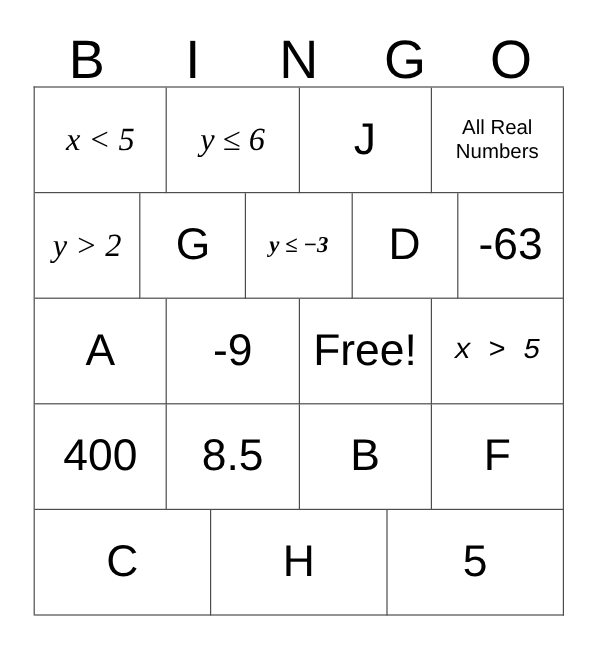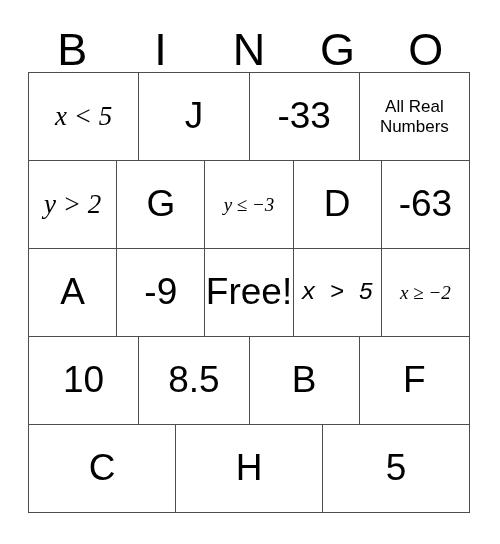--- a/index.html
+++ b/index.html
@@ -83,21 +83,21 @@
     font-size: 27px;
     line-height: 1.05;
     font-weight: 400;
     font-style: italic;
     white-space: nowrap;
   }
   .txt-math-sm {
     font-family: "Liberation Serif", serif;
     font-size: 19px;
     line-height: 1.05;
-    font-weight: 400;
+    font-weight: 700;
     font-style: italic;
     white-space: nowrap;
   }
   .txt-math-md {
     font-family: Liberation Mono, monospace;
     font-size: 24px;
     line-height: 1.05;
     font-weight: 400;
     font-style: italic;
     white-space: nowrap;
@@ -116,24 +116,24 @@
     <div class="header-cell">O</div>
   </div>
 
   <div id="grid">
 
     <div class="grid-row">
       <div class="cell">
           <span class="txt-math">x &lt; 5</span>
         </div>
       <div class="cell">
-          <span class="txt-plain">J</span>
+          <span class="txt-math">y ≤ 6</span>
         </div>
       <div class="cell">
-          <span class="txt-plain">-33</span>
+          <span class="txt-plain">J</span>
         </div>
       <div class="cell">
           <span class="txt-small">All Real Numbers</span>
         </div>
     </div>
 
     <div class="grid-row">
       <div class="cell">
           <span class="txt-math">y &gt; 2</span>
         </div>
@@ -157,28 +157,25 @@
         </div>
       <div class="cell">
           <span class="txt-plain">-9</span>
         </div>
       <div class="cell">
           <span class="txt-plain">Free!</span>
         </div>
       <div class="cell">
           <span class="txt-math-md">x &gt; 5</span>
         </div>
-      <div class="cell">
-          <span class="txt-math-sm">x ≥ −2</span>
-        </div>
     </div>
 
     <div class="grid-row">
       <div class="cell">
-          <span class="txt-plain">10</span>
+          <span class="txt-plain">400</span>
         </div>
       <div class="cell">
           <span class="txt-plain">8.5</span>
         </div>
       <div class="cell">
           <span class="txt-plain">B</span>
         </div>
       <div class="cell">
           <span class="txt-plain">F</span>
         </div>

